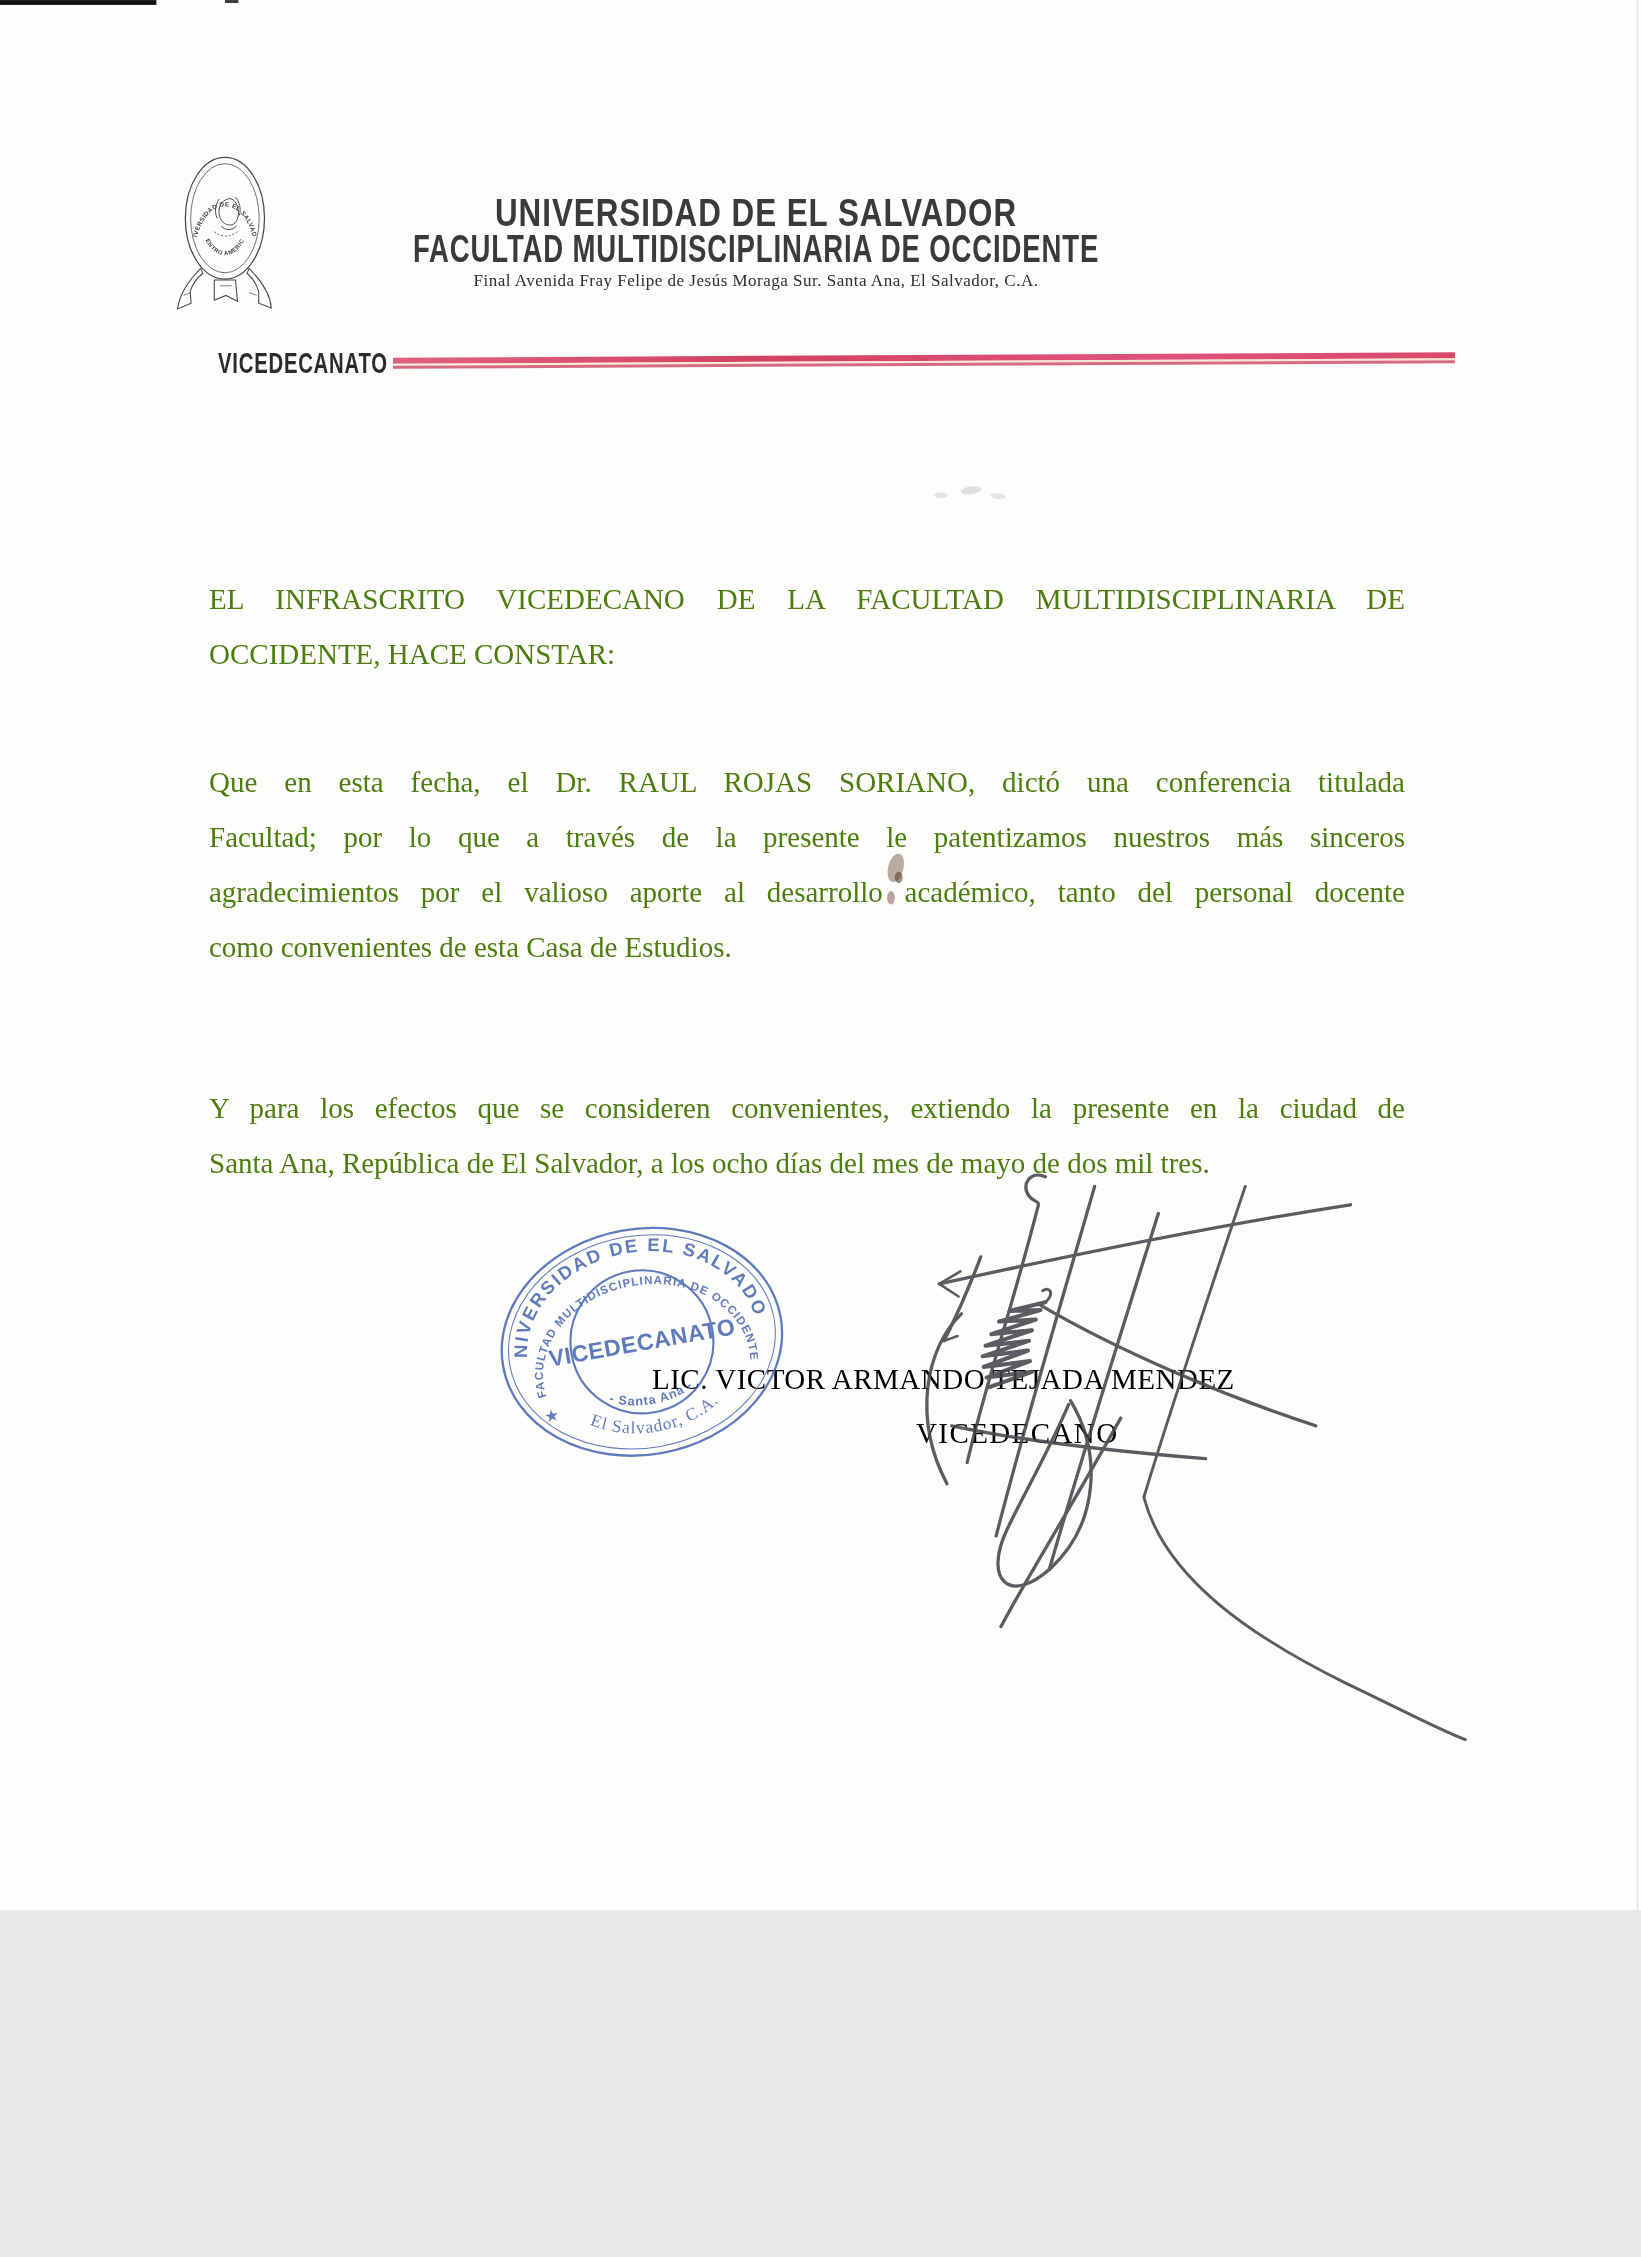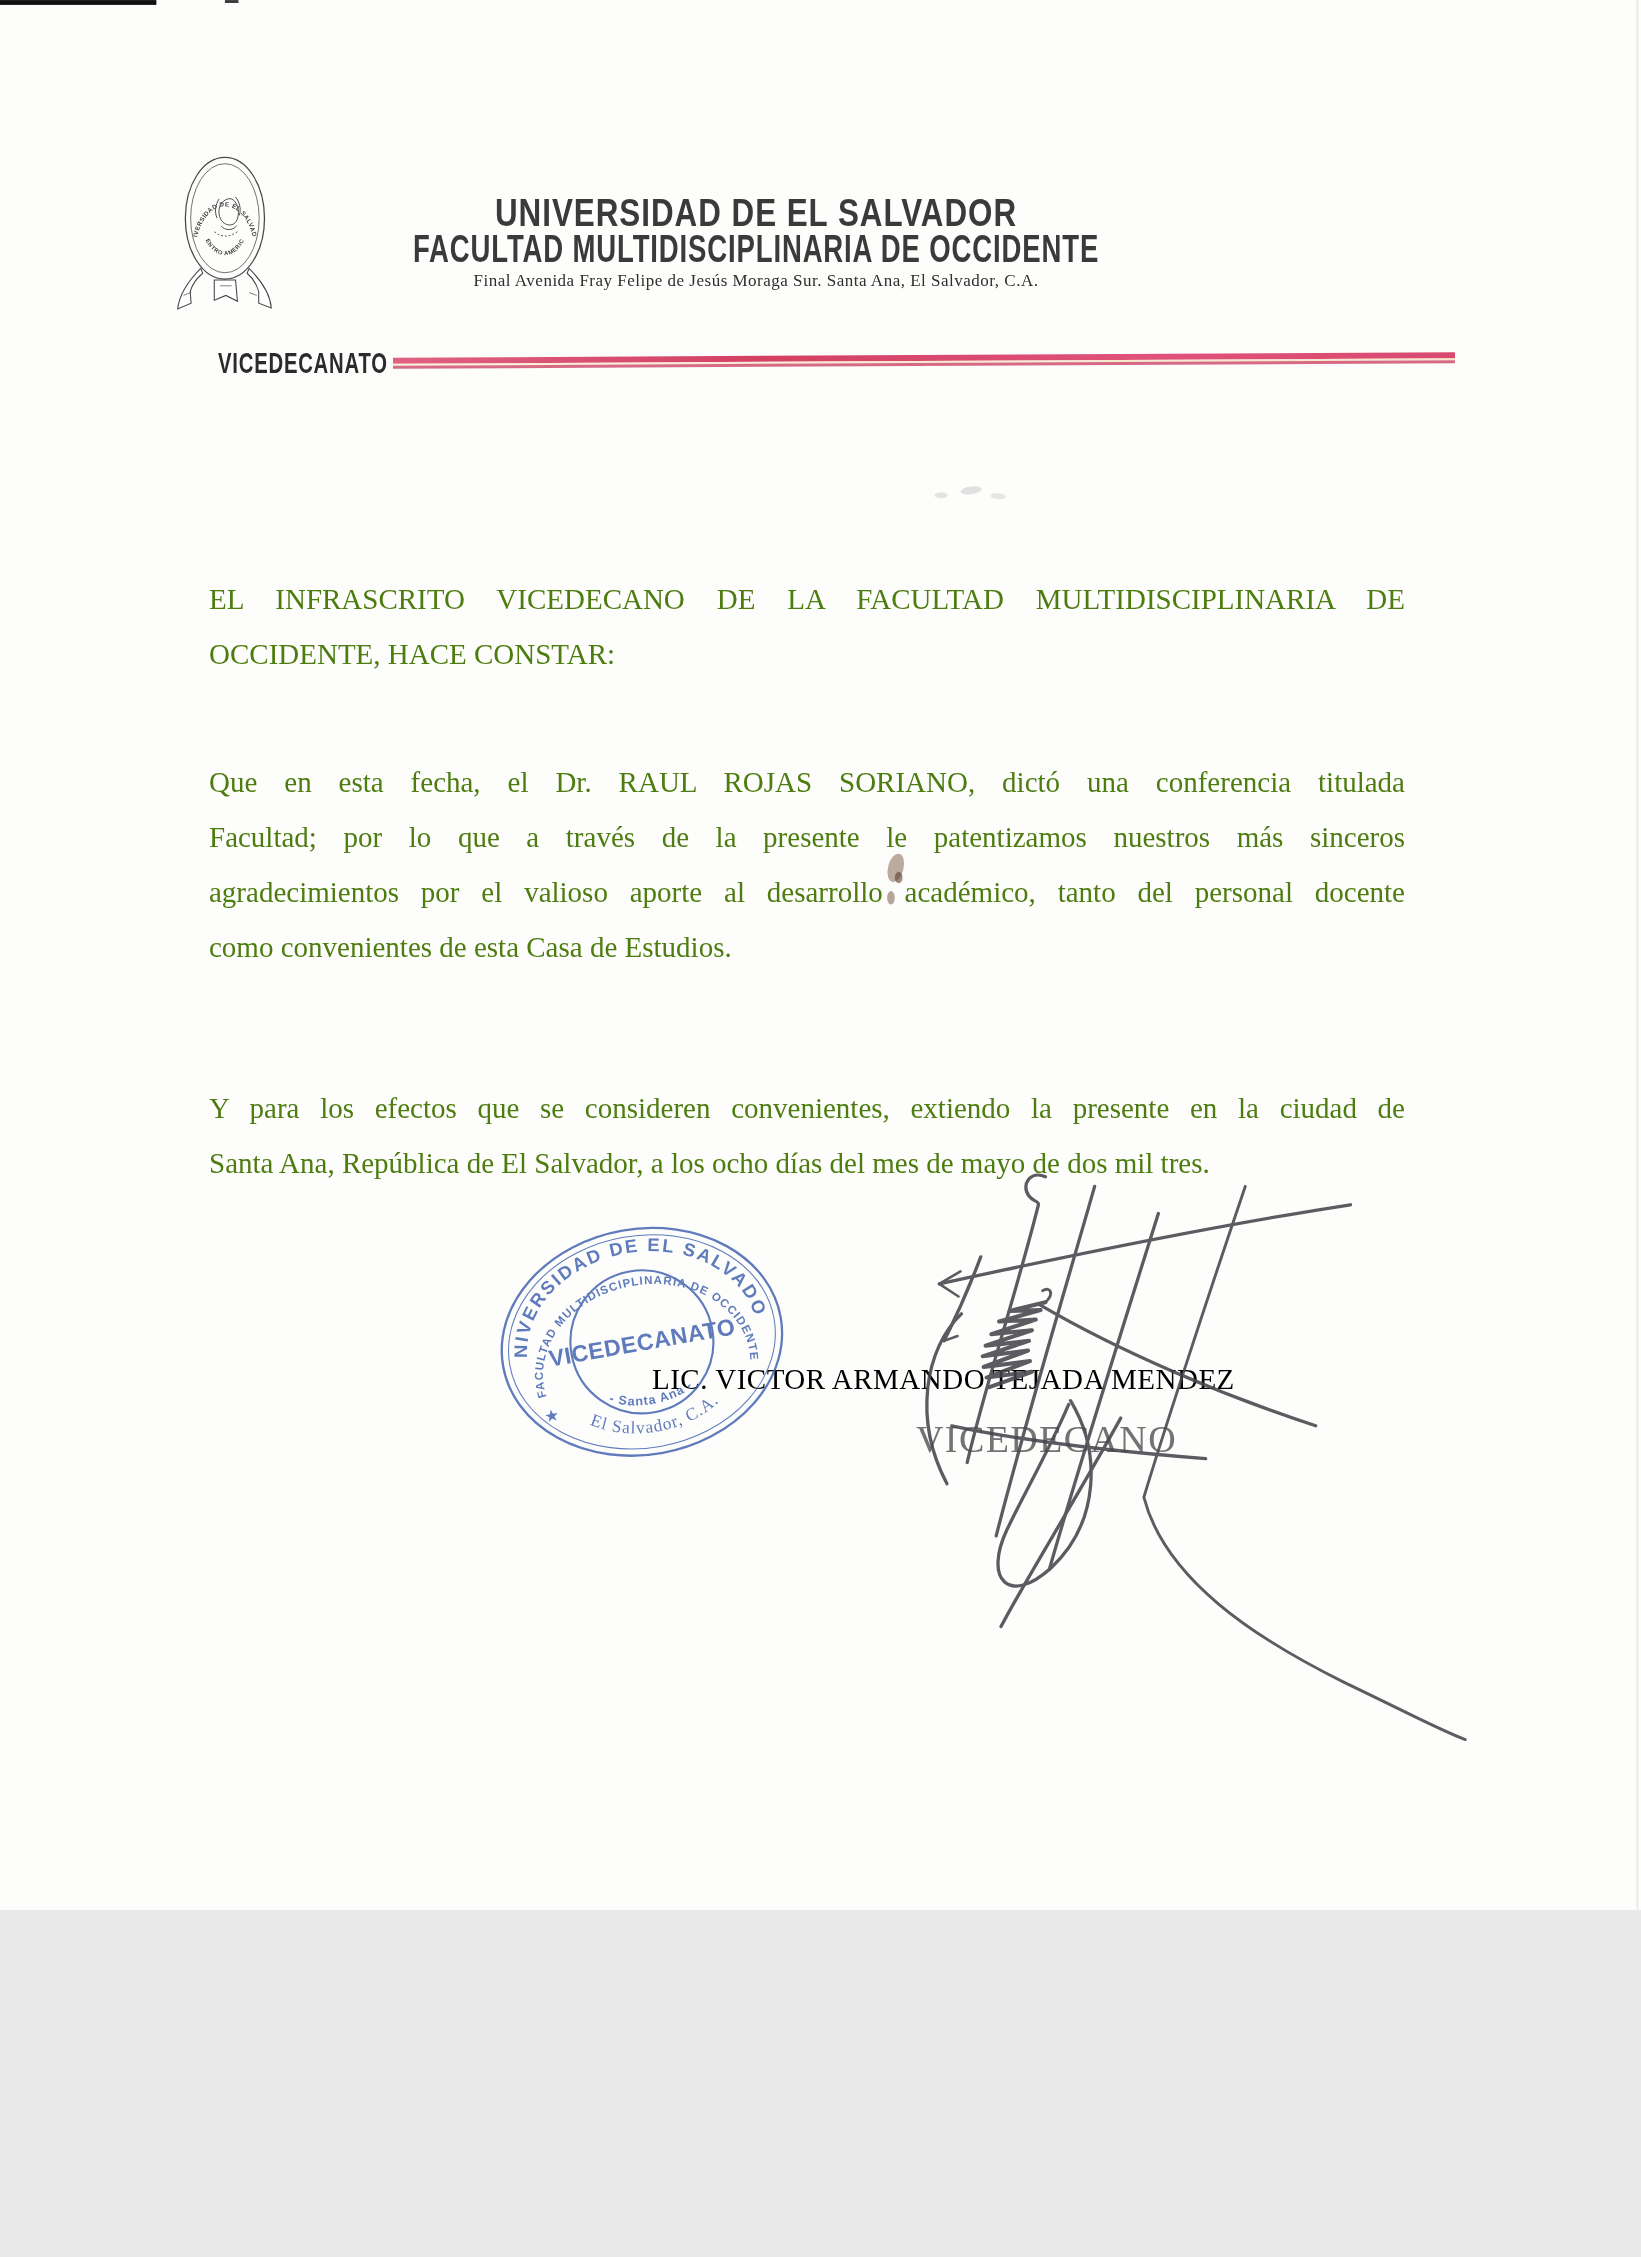--- a/index.html
+++ b/index.html
@@ -25,21 +25,21 @@
   .office-label .squeeze{display:inline-block;transform-origin:left bottom;transform:scale(.78,1.15);letter-spacing:1px;}
   .pink-rule{position:absolute;left:393px;top:355px;width:1062px;transform:rotate(-.3deg);}
   .pink-rule .r1{height:5.8px;background:linear-gradient(90deg,#e06180,#d34063 35%,#e0527a 70%,#d84a6e);}
   .pink-rule .gap{height:1.9px;background:linear-gradient(90deg,#f7ecd2,#f3dfc0);opacity:.8;}
   .pink-rule .r2{height:2.9px;background:#d25a77;opacity:.9;}
   
   .para{position:absolute;left:209px;width:1196px;font-size:29px;line-height:55px;color:#4d7c0f;}
   .para .line{display:block;text-align:justify;text-align-last:justify;white-space:nowrap;}
   .para .line.plain{text-align:left;text-align-last:left;}
   .sig-name{position:absolute;left:652px;top:1363px;font-size:29px;letter-spacing:0.5px;color:#000000;white-space:nowrap;}
-  .sig-title{position:absolute;left:916px;top:1417px;font-size:38px;letter-spacing:1.4px;color:#737373;white-space:nowrap;}
+  .sig-title{position:absolute;left:916px;top:1417px;font-size:29px;letter-spacing:1.4px;color:#000000;white-space:nowrap;}
   
   .overlay{position:absolute;left:0;top:0;width:1641px;height:2257px;pointer-events:none;}
   .stamp-text{font-family:"Liberation Sans", sans-serif;font-weight:bold;}
 </style>
 </head>
 <body>
 
 <div class="page">
 
   <div class="hdr-line hdr-bold" style="top:199px;">

